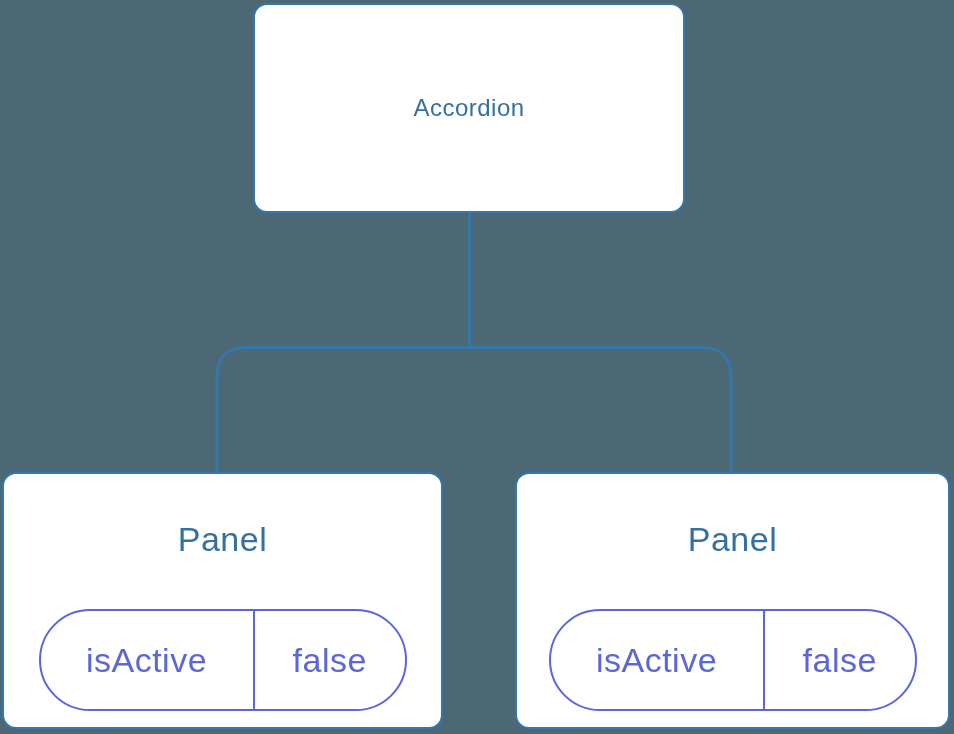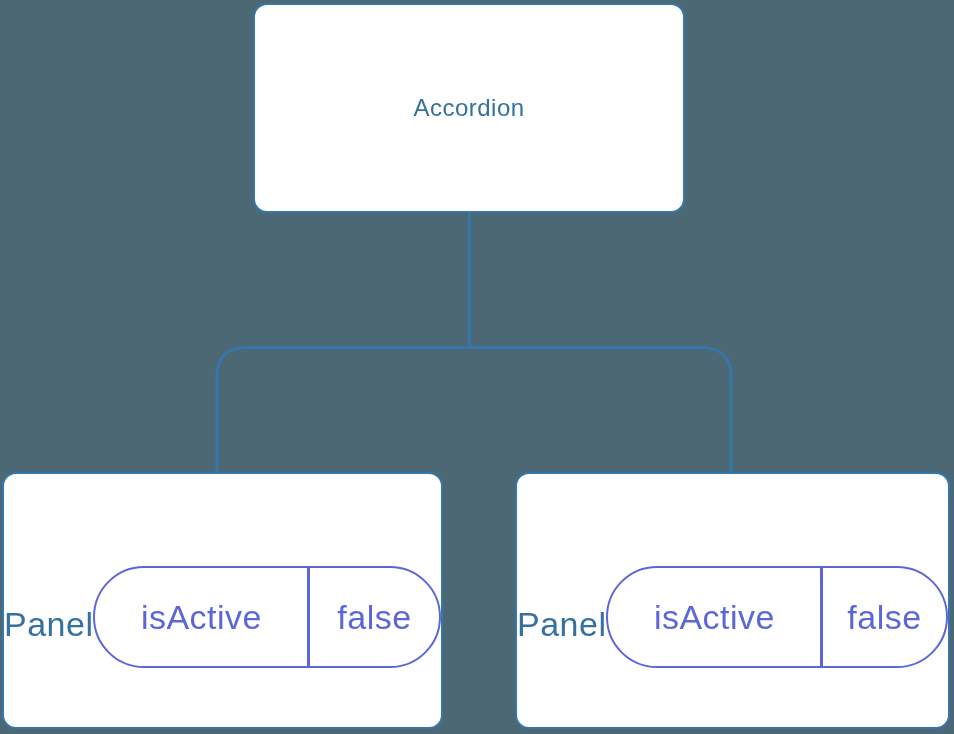--- a/index.html
+++ b/index.html
@@ -45,34 +45,34 @@
   }
   .node-label{
     color:var(--node-text);
     font-size:24px;
     letter-spacing:0.5px;
   }
   .node-panel{
     top:472px;
     height:257px;
     display:flex;
-    flex-direction:row;
+    flex-direction:column;
     align-items:center;
   }
   .node-panel.left{ left:2px;  width:441px; }
   .node-panel.right{ left:515px; width:435px; }
   .panel-title{
     margin-top:47px;
     color:var(--node-text);
     font-size:34px;
     line-height:36px;
     letter-spacing:0.5px;
   }
   .pill{
-    margin-top:33px;
+    margin-top:52px;
     width:368px;
     height:102px;
     border:2.5px solid var(--pill-border);
     border-radius:999px;
     box-sizing:border-box;
     display:flex;
     align-items:stretch;
     overflow:hidden;
   }
   .pill-seg{

